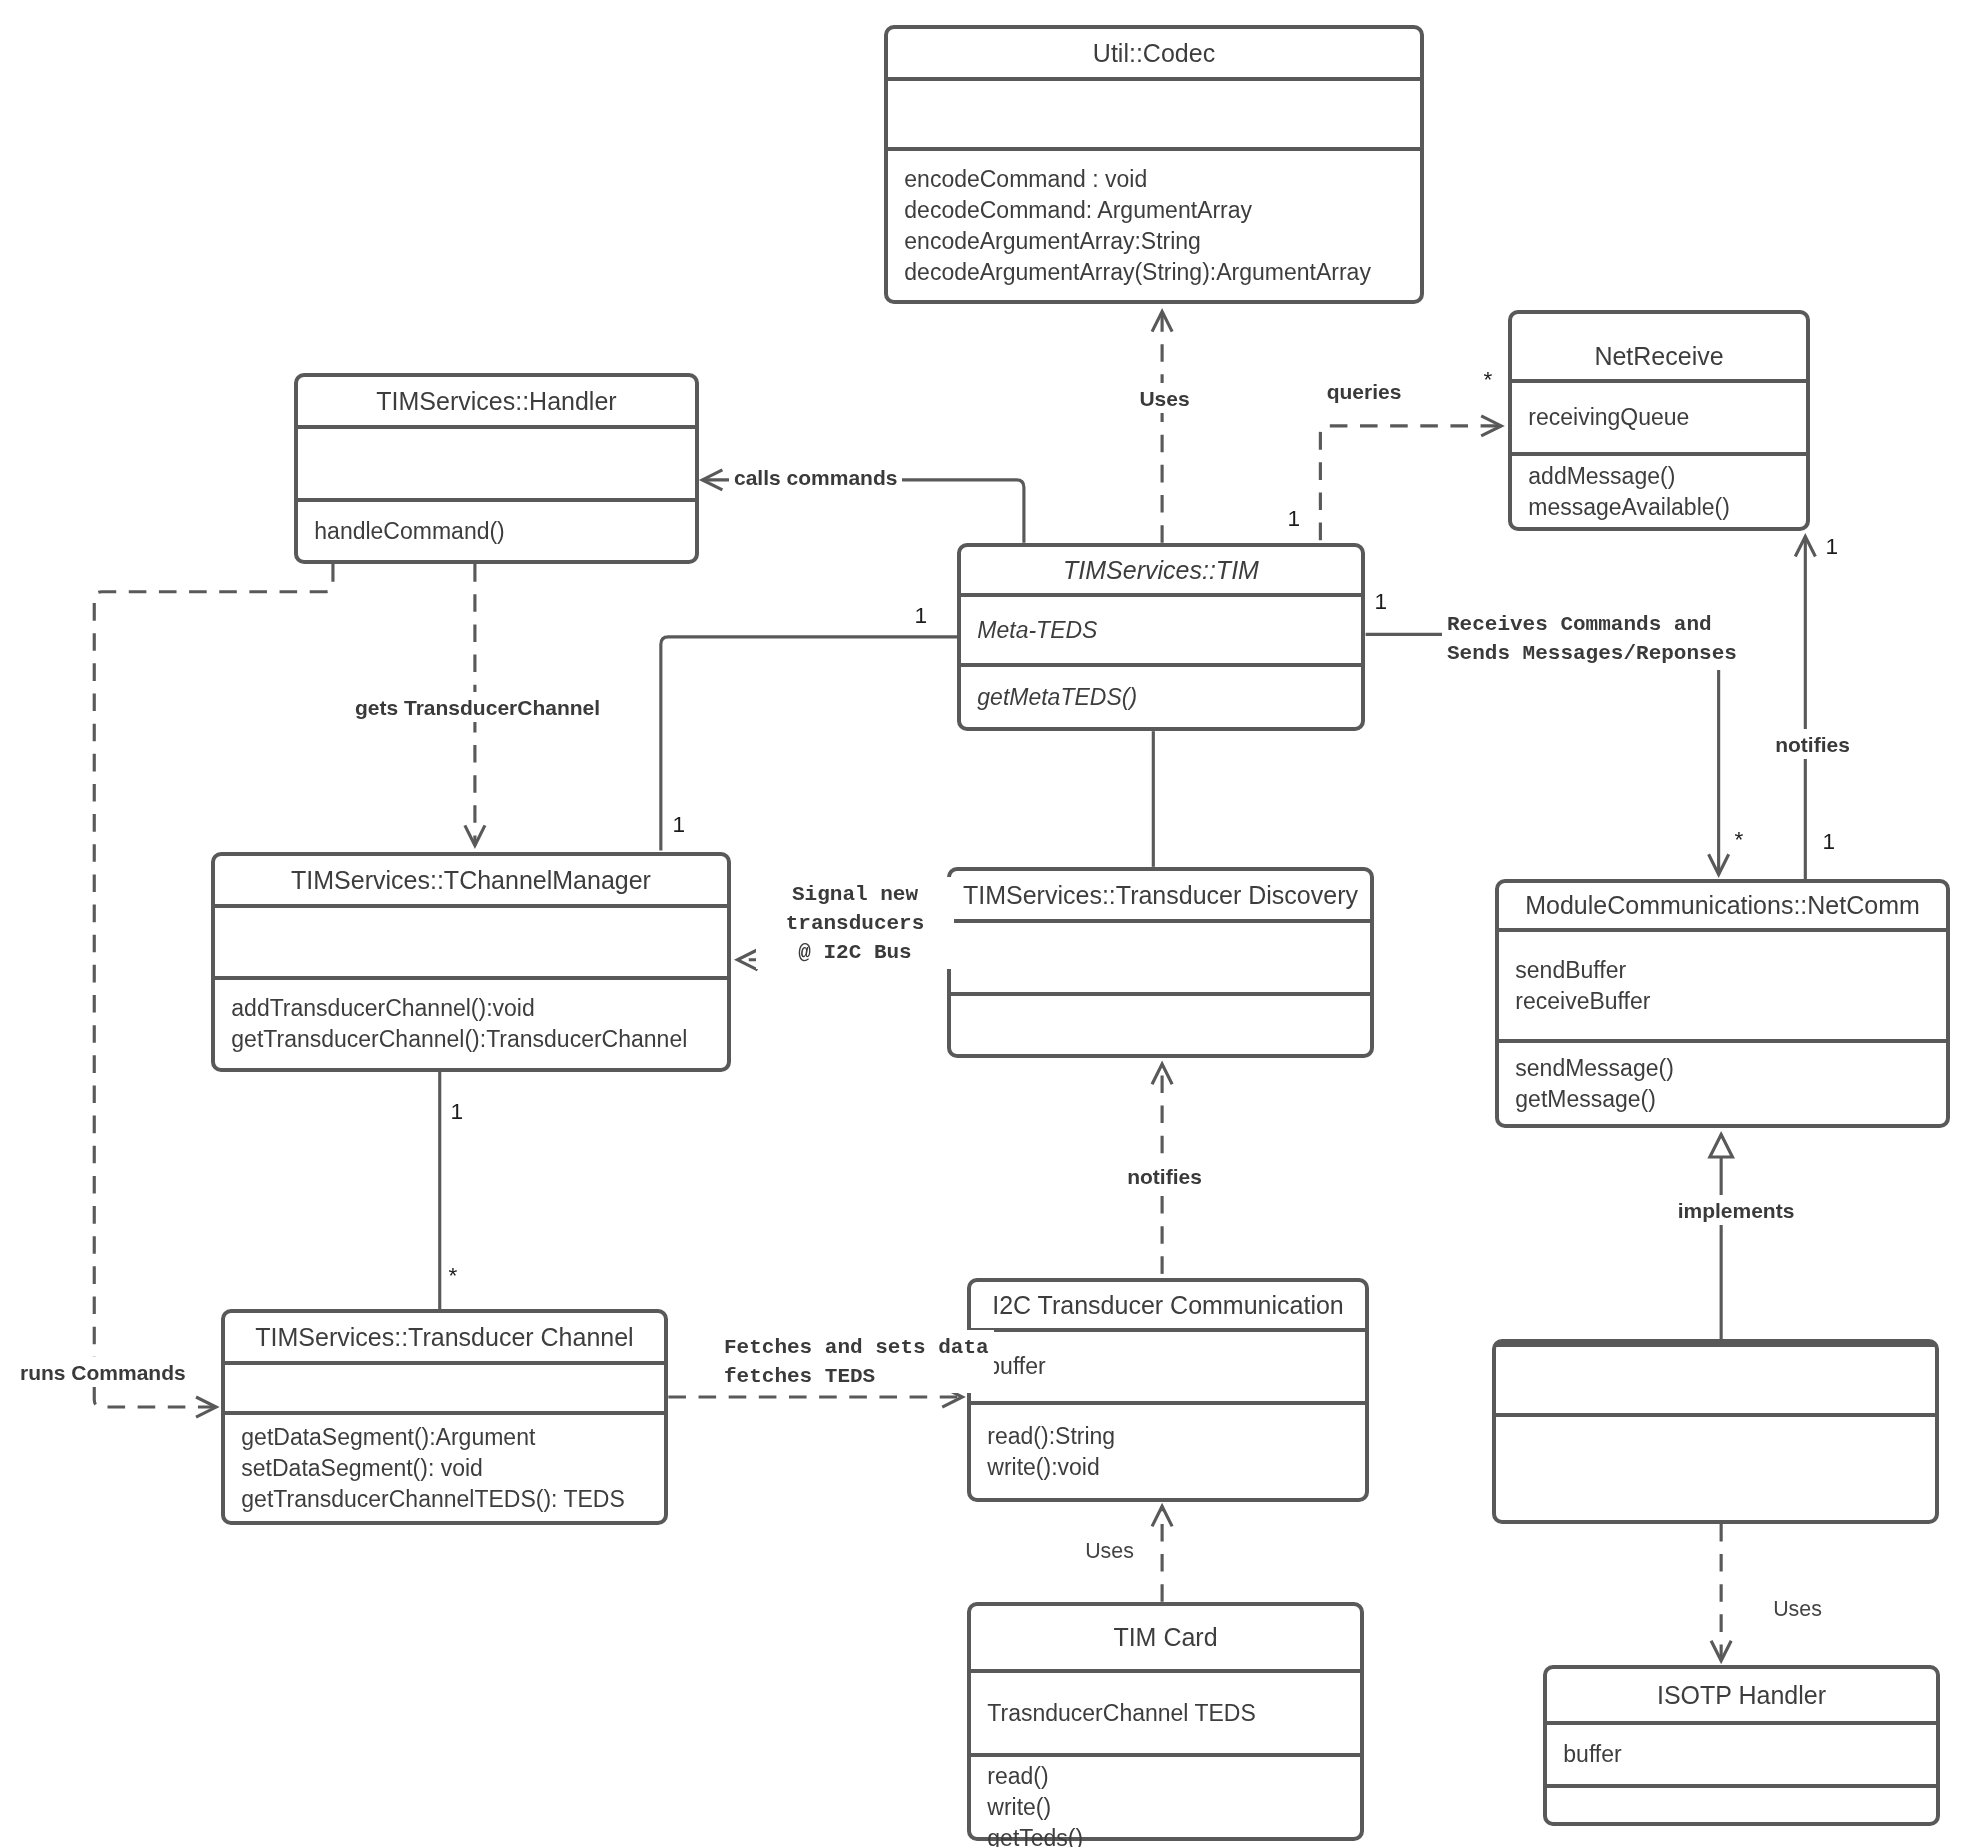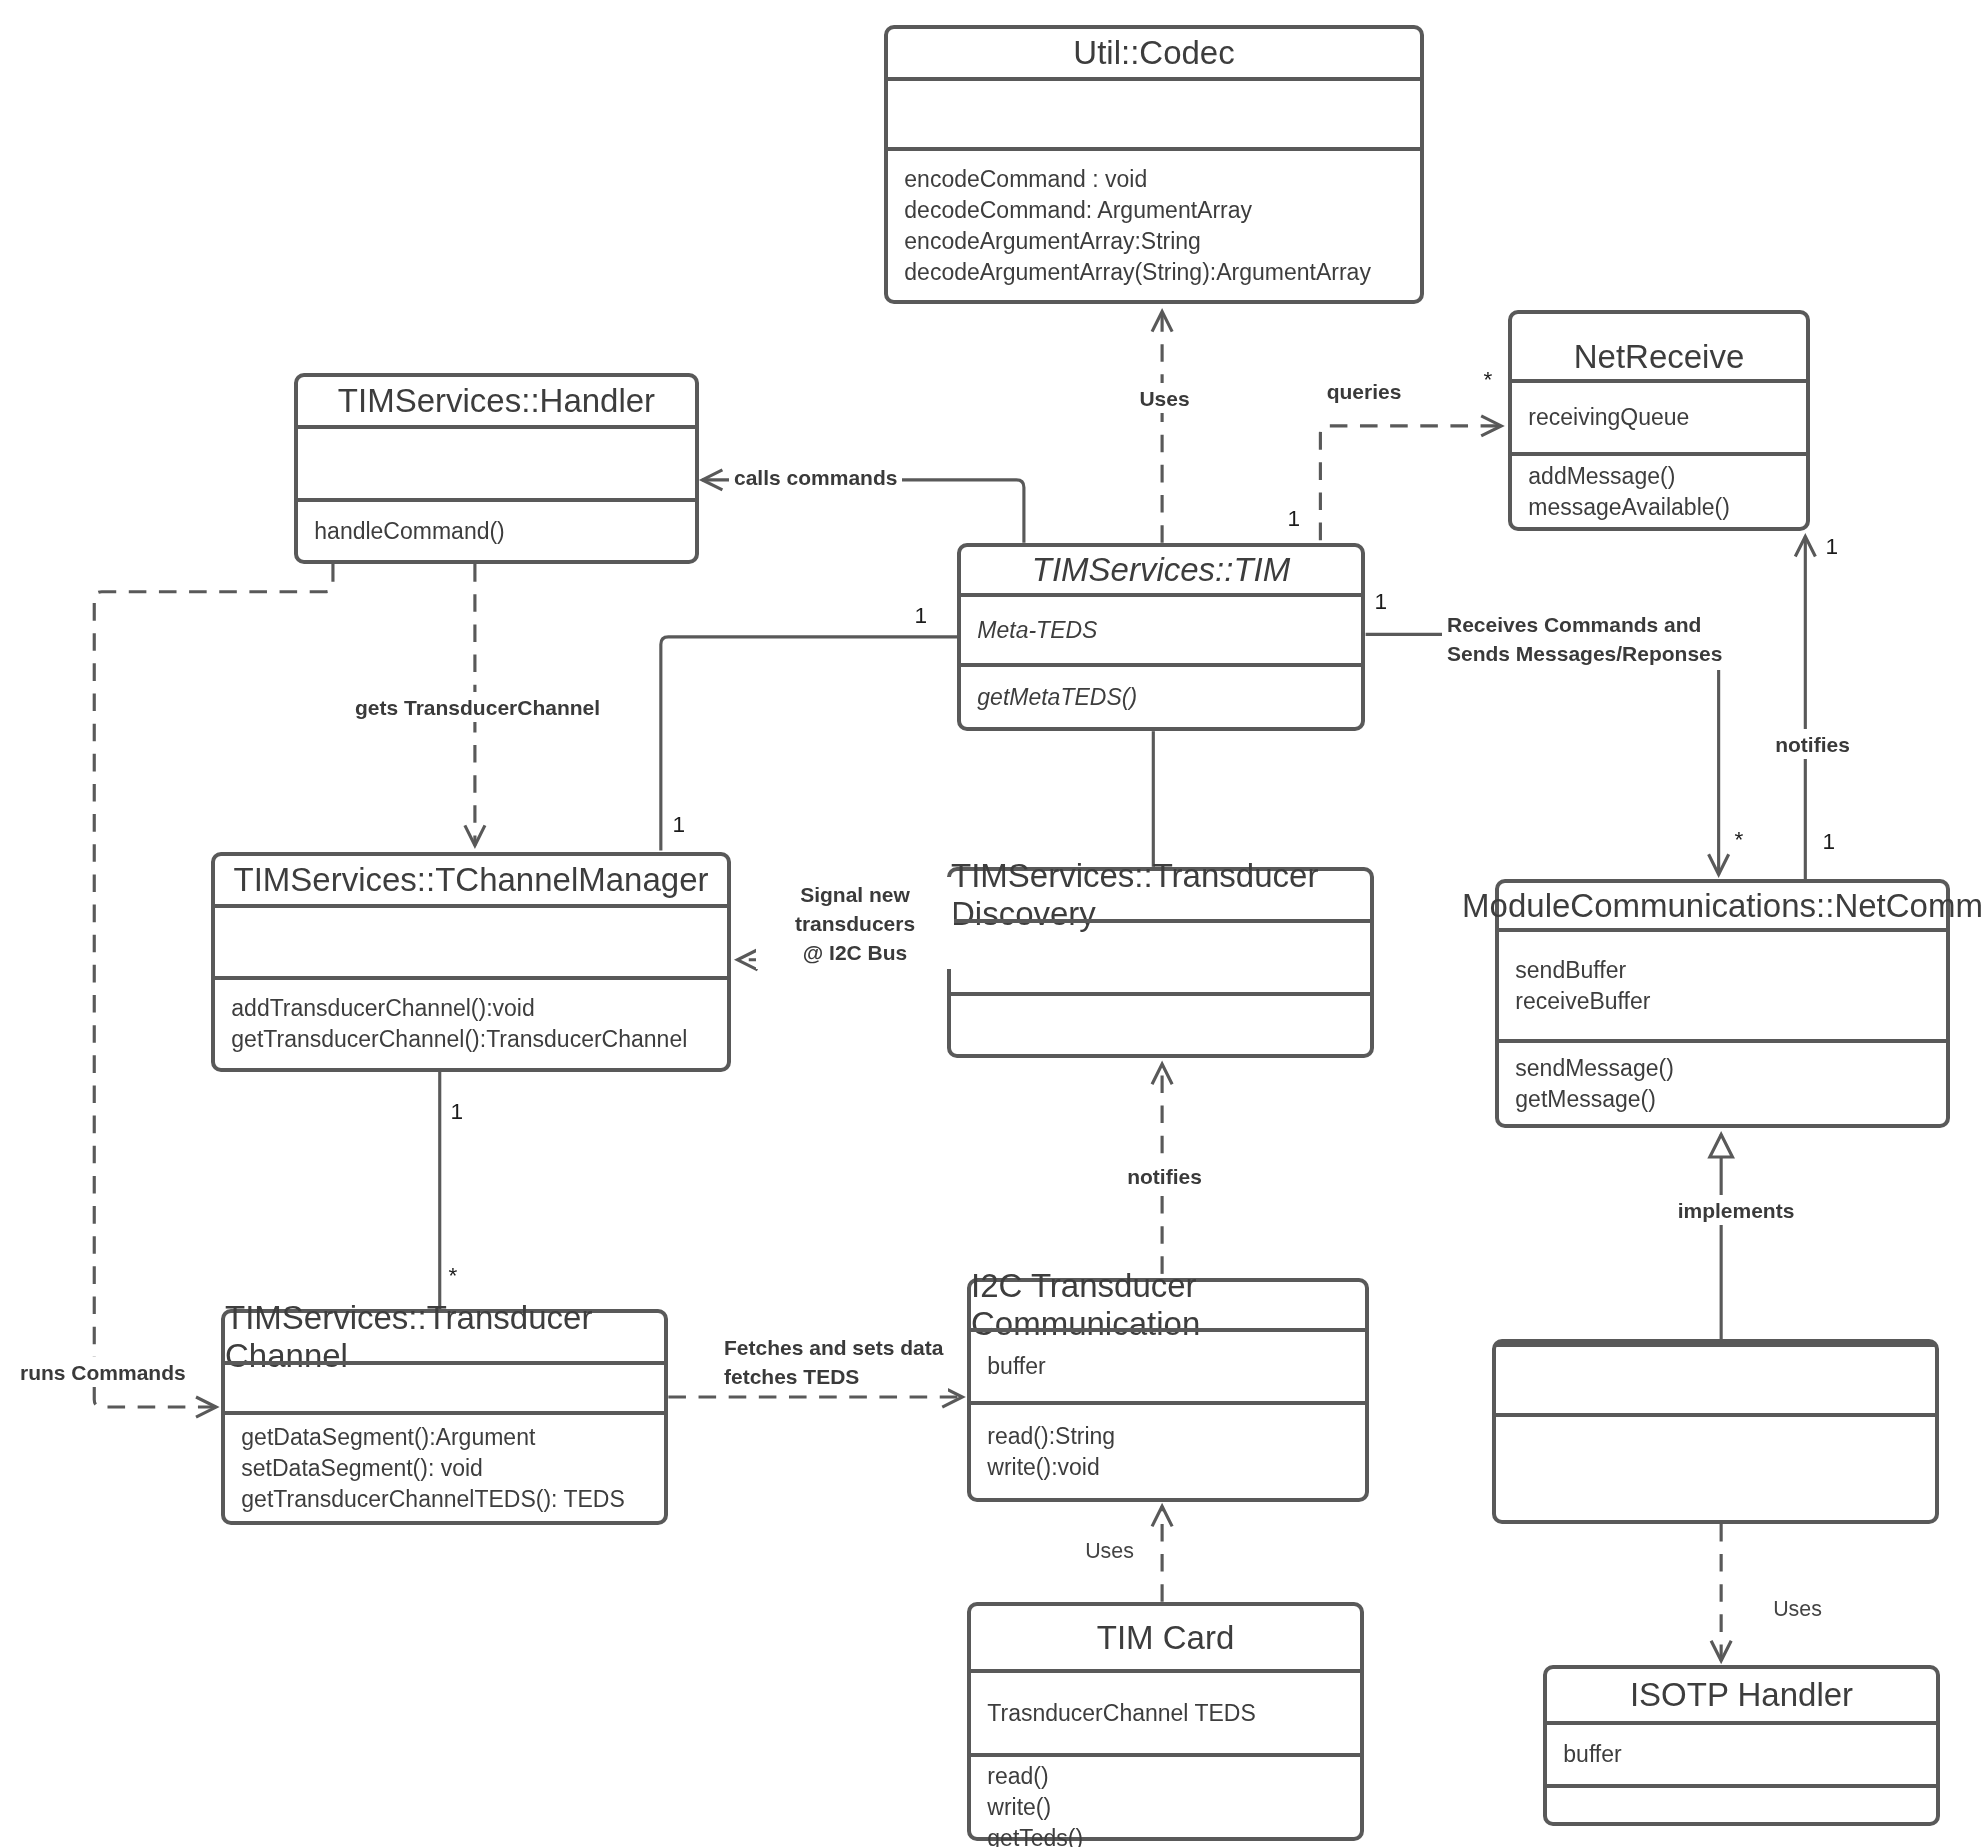--- a/index.html
+++ b/index.html
@@ -1,31 +1,31 @@
 <!DOCTYPE html>
 <html style="font-size:10px"><head>
 <meta charset="utf-8">
 <style>
   html,body{margin:0;padding:0;background:#ffffff;}
   #canvas{position:relative;width:1985px;height:1848px;background:#fff;overflow:hidden;
           font-family:"Liberation Sans",sans-serif;}
   #wires{position:absolute;left:0;top:0;width:1985px;height:1848px;}
   .uml-box{position:absolute;border:4.4px solid #595959;border-radius:10px;background:#fff;
            box-sizing:border-box;color:#3d3d3d;display:flex;flex-direction:column;}
-  .uml-title{display:flex;align-items:center;justify-content:center;font-size:33px;
+  .uml-title{display:flex;align-items:center;justify-content:center;font-size:25px;
              box-sizing:border-box;flex:0 0 auto;}
   .uml-sec{border-top:4.4px solid #595959;box-sizing:border-box;display:flex;flex-direction:column;
            justify-content:center;padding:3.8px 16.3px;font-size:23px;line-height:31px;flex:0 0 auto;}
   .uml-sec.last{flex:1 1 auto;}
   .member{white-space:nowrap;}
   .elabel{position:absolute;font-weight:bold;font-size:21px;color:#3a3a3a;background:#fff;
           padding:2.5px 5px;text-align:center;line-height:25px;}
   .elabel.plain{font-weight:normal;font-size:21.4px;color:#444;}
   .elabel.left{text-align:left;}
-  .elabel.lh44{line-height:29px;}
+  .elabel.lh44{line-height:29px;font-family:Liberation Mono, monospace;}
   .mult{position:absolute;font-size:22.6px;color:#1c1c1c;background:#fff;padding:0 2.5px;}
 </style>
 </head>
 <body>
 
 <div id="canvas">
 
   <svg id="wires" viewBox="0 0 3160 2942" xmlns="http://www.w3.org/2000/svg">
     <defs>
       <marker id="ao" markerUnits="userSpaceOnUse" markerWidth="46" markerHeight="46" refX="38" refY="22" orient="auto">

